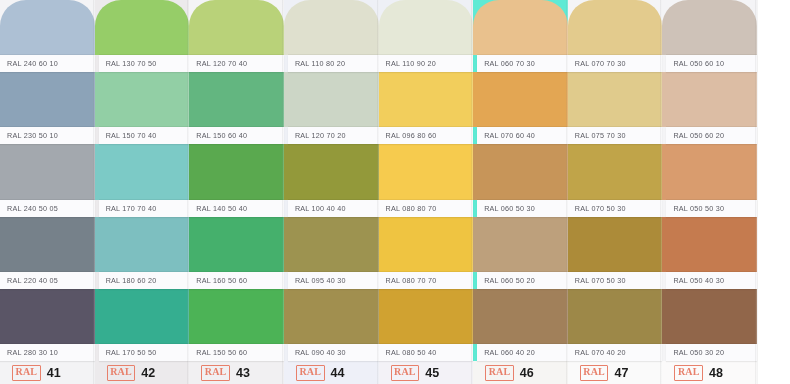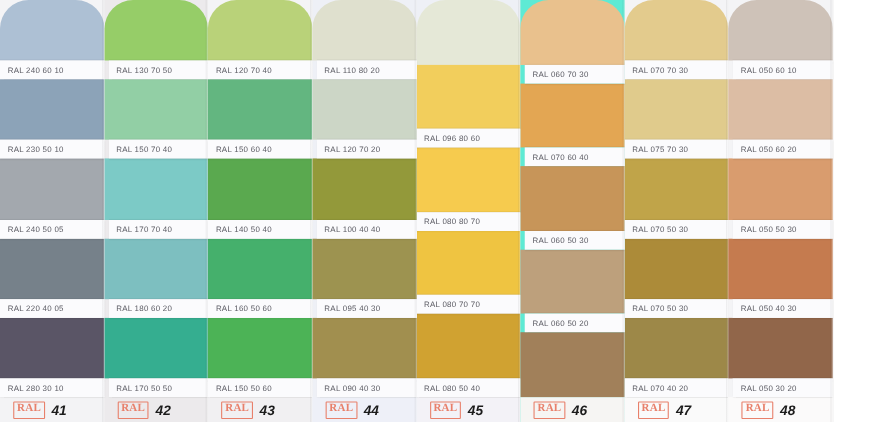--- a/index.html
+++ b/index.html
@@ -102,21 +102,20 @@
     font-family: "Liberation Serif", serif;
     letter-spacing: 0.2px;
     font-weight: 700;
     border-radius: 1px;
   }
   .page-num {
     font-size: 12.5px;
     font-weight: bold;
     color: #1b1b1b;
     font-family: "Liberation Sans", sans-serif;
-    font-style: italic;
   }
 
   
   .seam {
     position: absolute;
     top: 0;
     bottom: 0;
     width: 2px;
     background: linear-gradient(to right, rgba(0,0,0,0.07), rgba(255,255,255,0.25));
     pointer-events: none;
@@ -239,20 +238,23 @@
       </div>
       <div class="footer">
         <span class="ral-logo">RAL</span>
         <span class="page-num">44</span>
       </div>
       <div class="seam" style="right: 0px;"></div>
     </div>
     <div class="card alt2">
       <div class="swatch-wrap">
         <div class="swatch top" style="background: rgb(229, 232, 215);"></div>
+        <div class="label-strip">
+          <span class="code">RAL 110 90 20</span>
+        </div>
         <div class="swatch" style="background: rgb(242, 206, 92);"></div>
         <div class="label-strip">
           <span class="code">RAL 096 80 60</span>
         </div>
         <div class="swatch" style="background: rgb(246, 203, 78);"></div>
         <div class="label-strip">
           <span class="code">RAL 080 80 70</span>
         </div>
         <div class="swatch" style="background: rgb(239, 196, 65);"></div>
         <div class="label-strip">
@@ -281,20 +283,23 @@
         </div>
         <div class="swatch" style="background: rgb(199, 149, 89);"></div>
         <div class="label-strip">
           <span class="code">RAL 060 50 30</span>
         </div>
         <div class="swatch" style="background: rgb(189, 160, 124);"></div>
         <div class="label-strip">
           <span class="code">RAL 060 50 20</span>
         </div>
         <div class="swatch" style="background: rgb(161, 128, 90);"></div>
+        <div class="label-strip">
+          <span class="code">RAL 060 40 20</span>
+        </div>
       </div>
       <div class="footer">
         <span class="ral-logo">RAL</span>
         <span class="page-num">46</span>
       </div>
       <div class="seam" style="right: 0px;"></div>
     </div>
     <div class="card ">
       <div class="swatch-wrap">
         <div class="swatch top" style="background: rgb(227, 203, 141);"></div>

